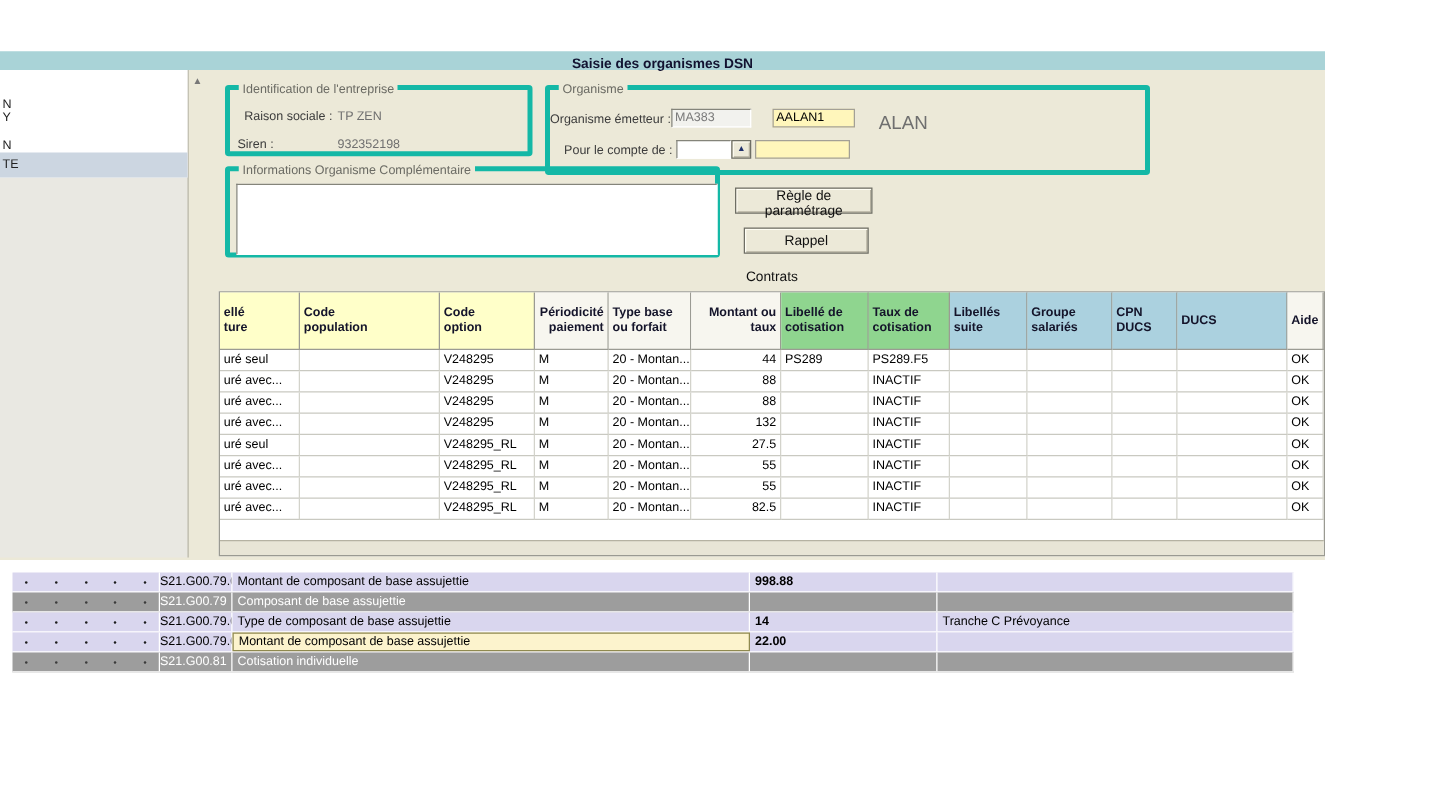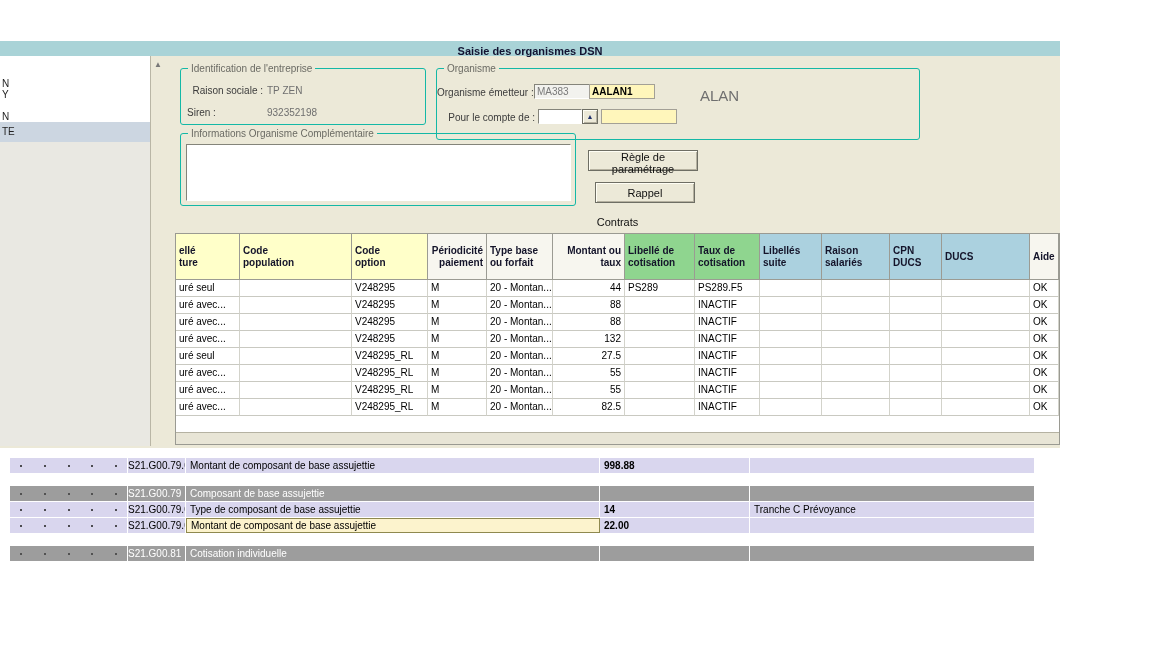--- a/index.html
+++ b/index.html
@@ -15,42 +15,42 @@
   
   .left-panel { position:absolute; left:0; top:56px; width:151px; height:390px;
     background:#e9e8e2; border-right:1px solid #b9b6a5; }
   .lp-items { background:#ffffff; padding-top:22px; }
   .lp-item { height:11px; line-height:11px; font-size:10px; color:#222;
     padding-left:2px; white-space:nowrap; overflow:hidden; }
   .lp-item.sel { height:20px; line-height:20px; background:#ccd6e1; }
   .scroll-up { position:absolute; left:154px; top:60px; font-size:8px; color:#787878; }
 
   
-  .gb { position:absolute; border:1px solid #14b8a6; border-radius:3px; }
+  .gb { position:absolute; border:4px solid #14b8a6; border-radius:3px; }
   .gb-title { position:absolute; top:-6px; left:7px; background:#ece9d8;
     padding:0 3px; font-size:10px; color:#6b6b64; white-space:nowrap; }
   .gb-ident { left:180px; top:68px; width:246px; height:57px; }
   .gb-org   { left:436px; top:68px; width:484px; height:72px; }
   .gb-info  { left:180px; top:133px; width:396px; height:73px; }
 
   .lbl { position:absolute; font-size:10px; color:#3c3c3c; white-space:nowrap; }
   .val { position:absolute; font-size:10px; color:#6f6f6f; white-space:nowrap; }
   .lbl-rs    { left:6px; top:16px; width:76px; text-align:right; }
   .val-rs    { left:86px; top:16px; }
   .lbl-siren { left:6px; top:38px; width:76px; text-align:left; }
   .val-siren { left:86px; top:38px;text-align:right; }
 
   .lbl-emetteur { left:0; top:18px; width:93px; text-align:right; }
   .lbl-compte   { left:0; top:43px; width:98px; text-align:right; }
   .field { position:absolute; height:15px; font-size:10px; line-height:13px;
     padding:0 2px; white-space:nowrap; overflow:hidden; }
   .field-code { left:97px; top:15px; width:64px; background:#f2f2ee; color:#7a7a7a;
     border:1px solid; border-color:#84847a #ffffff #ffffff #84847a; }
   .field-yellow { background:#fff6bb; color:#000; border:1px solid #a3a096; }
-  .field-emetteur { left:152px; top:15px; width:66px;font-weight:bold; }
+  .field-emetteur { left:178px; top:15px; width:66px; }
   .org-name { position:absolute; left:263px; top:18px; font-size:15px; color:#6f6f6f; }
   .field-compte-code { left:101px; top:40px; width:44px; background:#ffffff;
     border:1px solid; border-color:#84847a #ffffff #ffffff #84847a; }
   .mini-btn { position:absolute; left:145px; top:40px; width:16px; height:15px;
     background:#ece9d8; border:1px solid #6e6e64;
     box-shadow:inset 1px 1px 0 #fffef4, inset -1px -1px 0 #b5b1a0;
     font-size:7px; color:#20306a; cursor:pointer; padding:0; }
   .field-compte { left:164px; top:40px; width:76px; }
 
   .info-area { position:absolute; left:5px; top:10px; width:385px; height:57px;
@@ -86,21 +86,21 @@
     border-right:1px solid #d3d3cb; border-bottom:1px solid #c9c9c1;
     padding:0 3px; white-space:nowrap; overflow:hidden; }
   .hscroll { position:absolute; left:0; bottom:0; width:100%; height:12px;
     background:#e8e5d6; border-top:1px solid #b5b2a2; }
 
   
   .dg { position:absolute; left:10px; top:458px; width:1025px; }
   .dg-row { display:grid; grid-template-columns:118px 58px 414px 150px 285px;
     height:16px; line-height:15px; font-size:10px; border-bottom:1px solid #ffffff; }
   .dg-data  { background:#d9d6ee; color:#000; }
-  .dg-group { background:#9d9d9d; color:#ffffff;margin-top:12px; }
+  .dg-group { background:#9d9d9d; color:#ffffff; }
   .dg-row > div { border-right:1px solid #ffffff; overflow:hidden; white-space:nowrap; }
   .dg-dots { display:flex; align-items:center; justify-content:space-between; padding:0 10px; }
   .dot { width:2px; height:2px; background:#1c1c1c; border-radius:50%; }
   .dg-group .dot { background:#3a3a3a; }
   .dg-code  { text-align:right; padding-right:4px; }
   .dg-label { padding-left:4px; }
   .dg-label.hl { background:#fcf3cd; border:1px solid #8f894f; color:#000; line-height:13px; }
   .dg-value { padding-left:4px;font-weight:bold; }
   .dg-extra { padding-left:4px; }
 </style>
@@ -186,21 +186,21 @@
       </div>
       <div class="th bg-green al-left">
         <div>Taux de</div>
         <div>cotisation</div>
       </div>
       <div class="th bg-blue al-left">
         <div>Libellés</div>
         <div>suite</div>
       </div>
       <div class="th bg-blue al-left">
-        <div>Raison</div>
+        <div>Groupe</div>
         <div>salariés</div>
       </div>
       <div class="th bg-blue al-left">
         <div>CPN</div>
         <div>DUCS</div>
       </div>
       <div class="th bg-blue al-left">
         <div>DUCS</div>
       </div>
       <div class="th bg-plain al-left">

